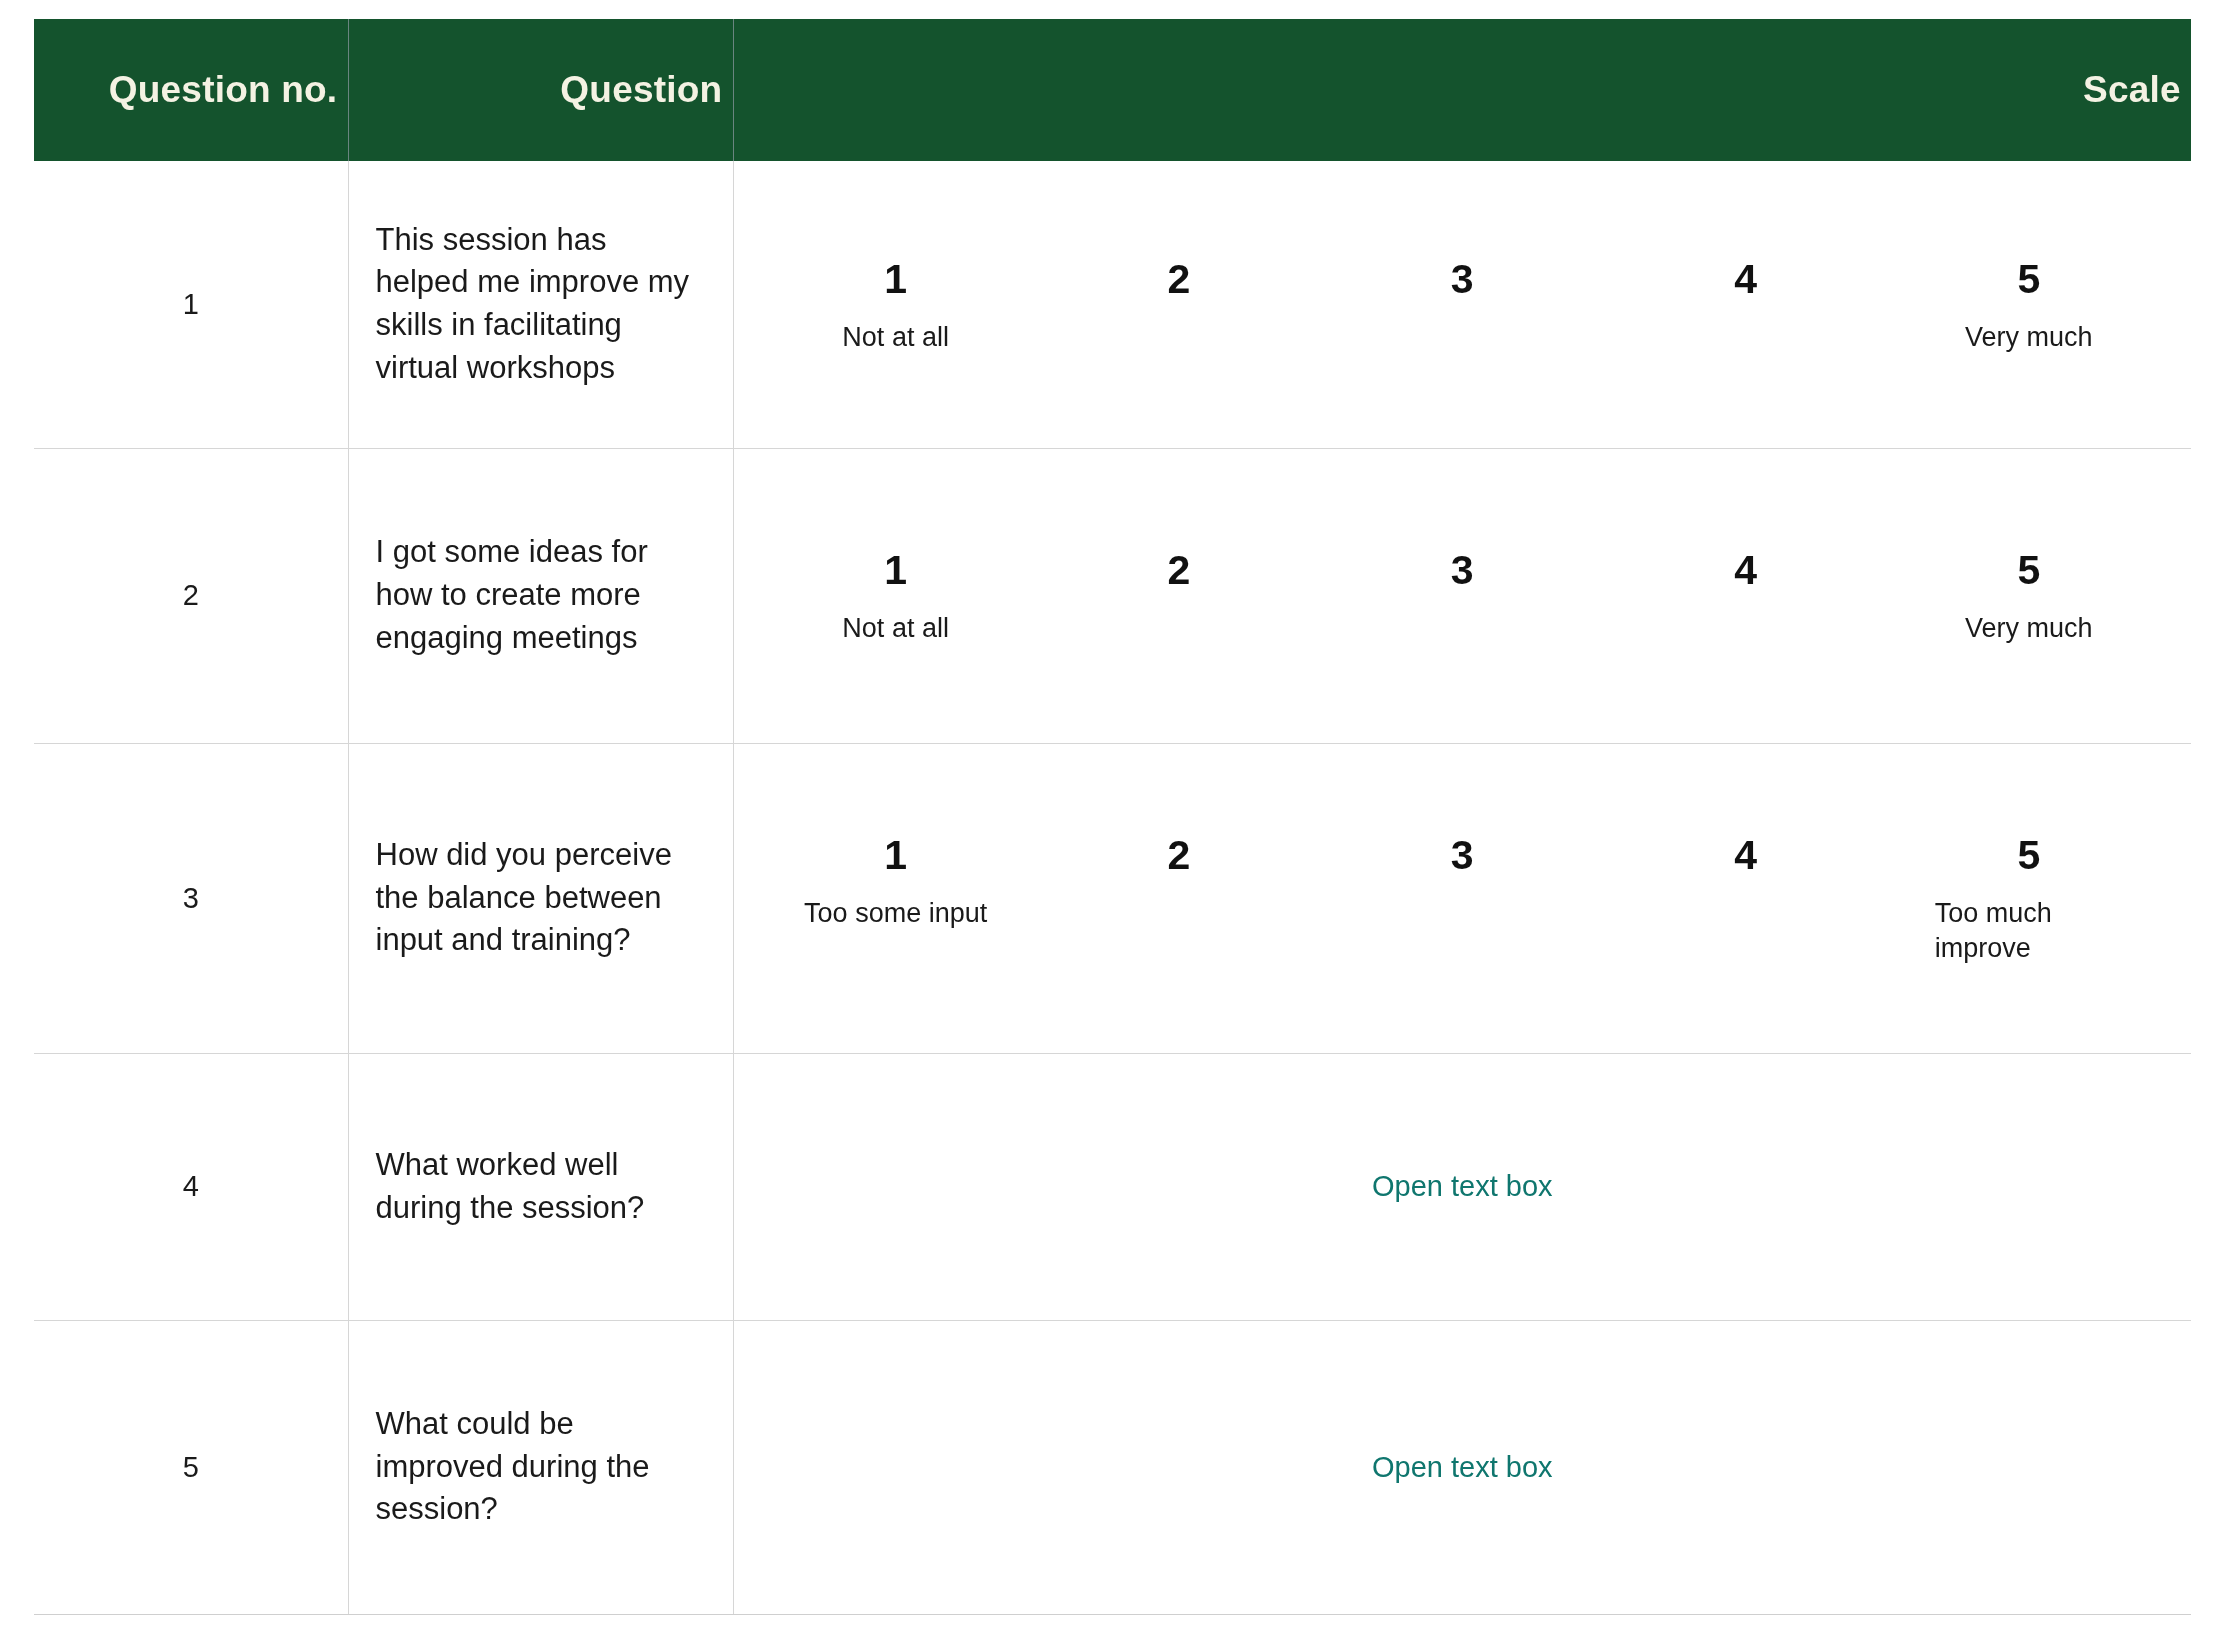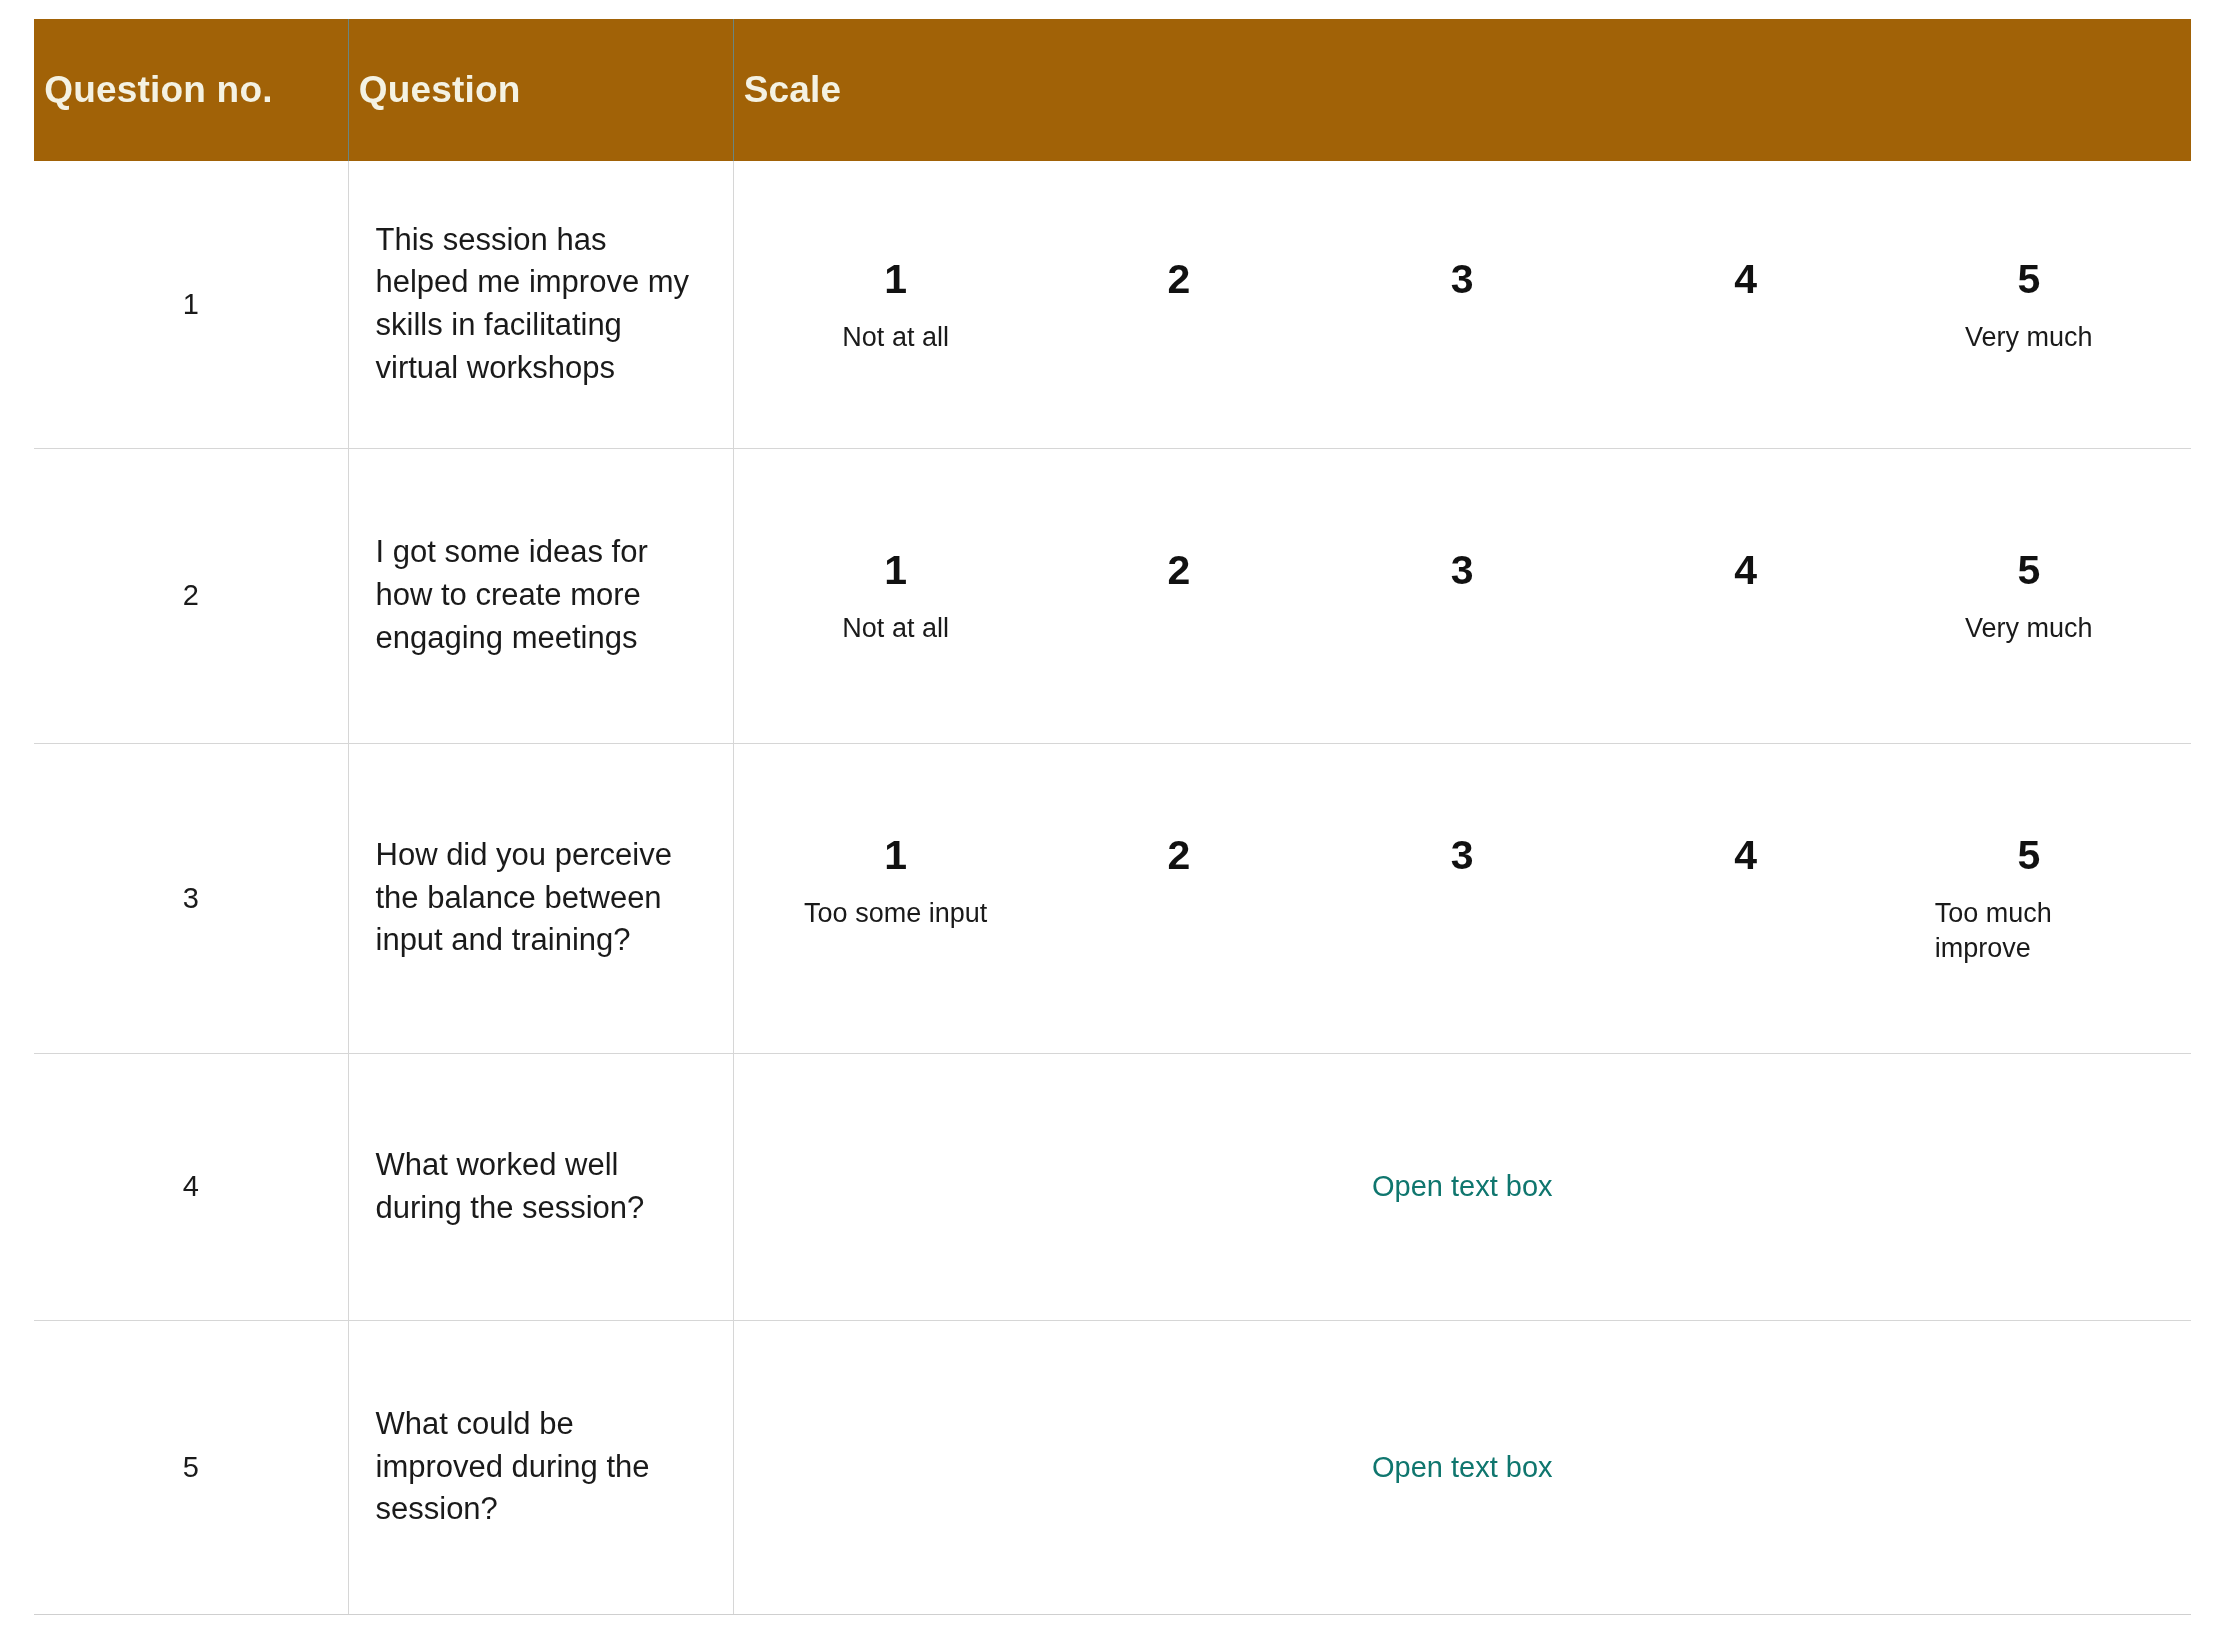--- a/index.html
+++ b/index.html
@@ -20,29 +20,29 @@
     position: absolute;
     left: 34px;
     top: 19px;
     width: 2157px;
     border-collapse: collapse;
     table-layout: fixed;
   }
 
   
   thead th {
-    background: #a16207;
+    background: #14532d;
     color: #F4F2E3;
     font-size: 37px;
     font-weight: bold;
     letter-spacing: 0.2px;
     height: 142px;
     padding: 0 10.2px;
     vertical-align: middle;
-    text-align: left;
+    text-align: right;
     border: none;
   }
   th.col-no      { width: 314px; }
   th.col-q       { width: 385px; }
   th.col-scale   { width: 1458px; }
   th.col-no, th.col-q {
     border-right: 0.9px solid #6a8580;
   }
 
   

